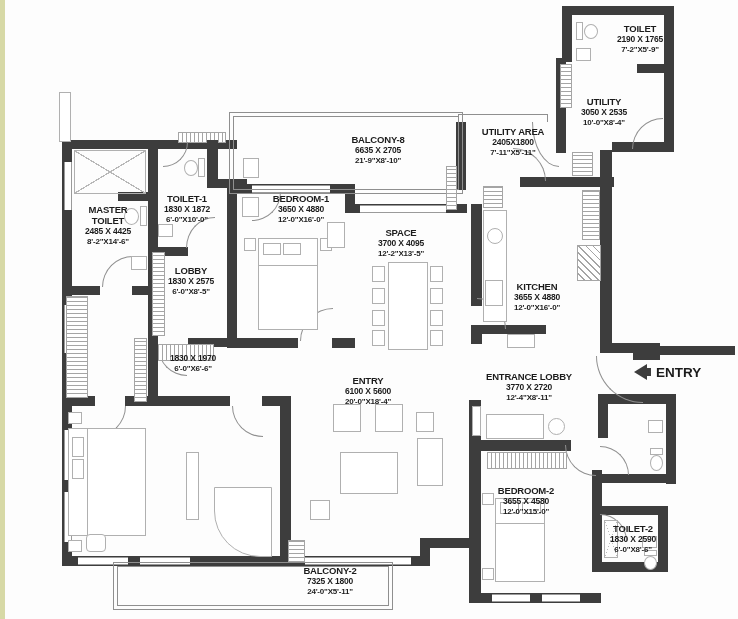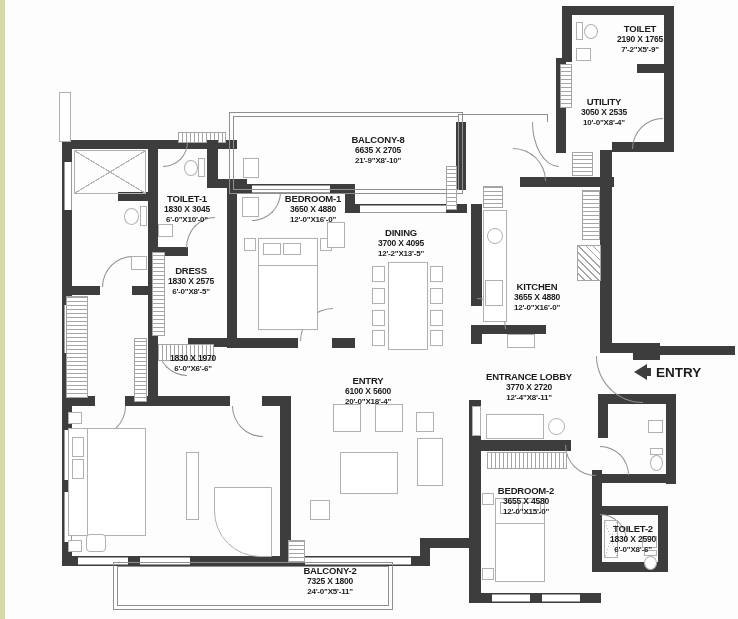--- a/index.html
+++ b/index.html
@@ -246,37 +246,47 @@
   <div class="lbl" style="left:604px;top:97px">
     <div class="n">UTILITY</div>
     <div class="m">3050 X 2535</div>
     <div class="i">10'-0"X8'-4"</div>
   </div>
   <div class="lbl" style="left:378px;top:135px">
     <div class="n">BALCONY-8</div>
     <div class="m">6635 X 2705</div>
     <div class="i">21'-9"X8'-10"</div>
   </div>
+  <div class="lbl wrap" style="left:513px;top:127px;width:64px">
+    <div class="n">UTILITY AREA</div>
+    <div class="m">2405X1800</div>
+    <div class="i">7'-11"X5'-11"</div>
+  </div>
   <div class="lbl" style="left:187px;top:194px">
     <div class="n">TOILET-1</div>
-    <div class="m">1830 X 3045</div>
+    <div class="m">1830 X 1872</div>
     <div class="i">6'-0"X10'-0"</div>
   </div>
-  <div class="lbl" style="left:313px;top:194px">
+  <div class="lbl" style="left:301px;top:194px">
     <div class="n">BEDROOM-1</div>
     <div class="m">3650 X 4880</div>
     <div class="i">12'-0"X16'-0"</div>
   </div>
+  <div class="lbl wrap" style="left:108px;top:205px;width:58px">
+    <div class="n">MASTER TOILET</div>
+    <div class="m">2485 X 4425</div>
+    <div class="i">8'-2"X14'-6"</div>
+  </div>
   <div class="lbl" style="left:401px;top:228px">
-    <div class="n">DINING</div>
+    <div class="n">SPACE</div>
     <div class="m">3700 X 4095</div>
     <div class="i">12'-2"X13'-5"</div>
   </div>
   <div class="lbl" style="left:191px;top:266px">
-    <div class="n">DRESS</div>
+    <div class="n">LOBBY</div>
     <div class="m">1830 X 2575</div>
     <div class="i">6'-0"X8'-5"</div>
   </div>
   <div class="lbl" style="left:537px;top:282px">
     <div class="n">KITCHEN</div>
     <div class="m">3655 X 4880</div>
     <div class="i">12'-0"X16'-0"</div>
   </div>
   <div class="lbl wrap" style="left:193px;top:354px;width:96px">
     <div class="m">1830 X 1970</div>

